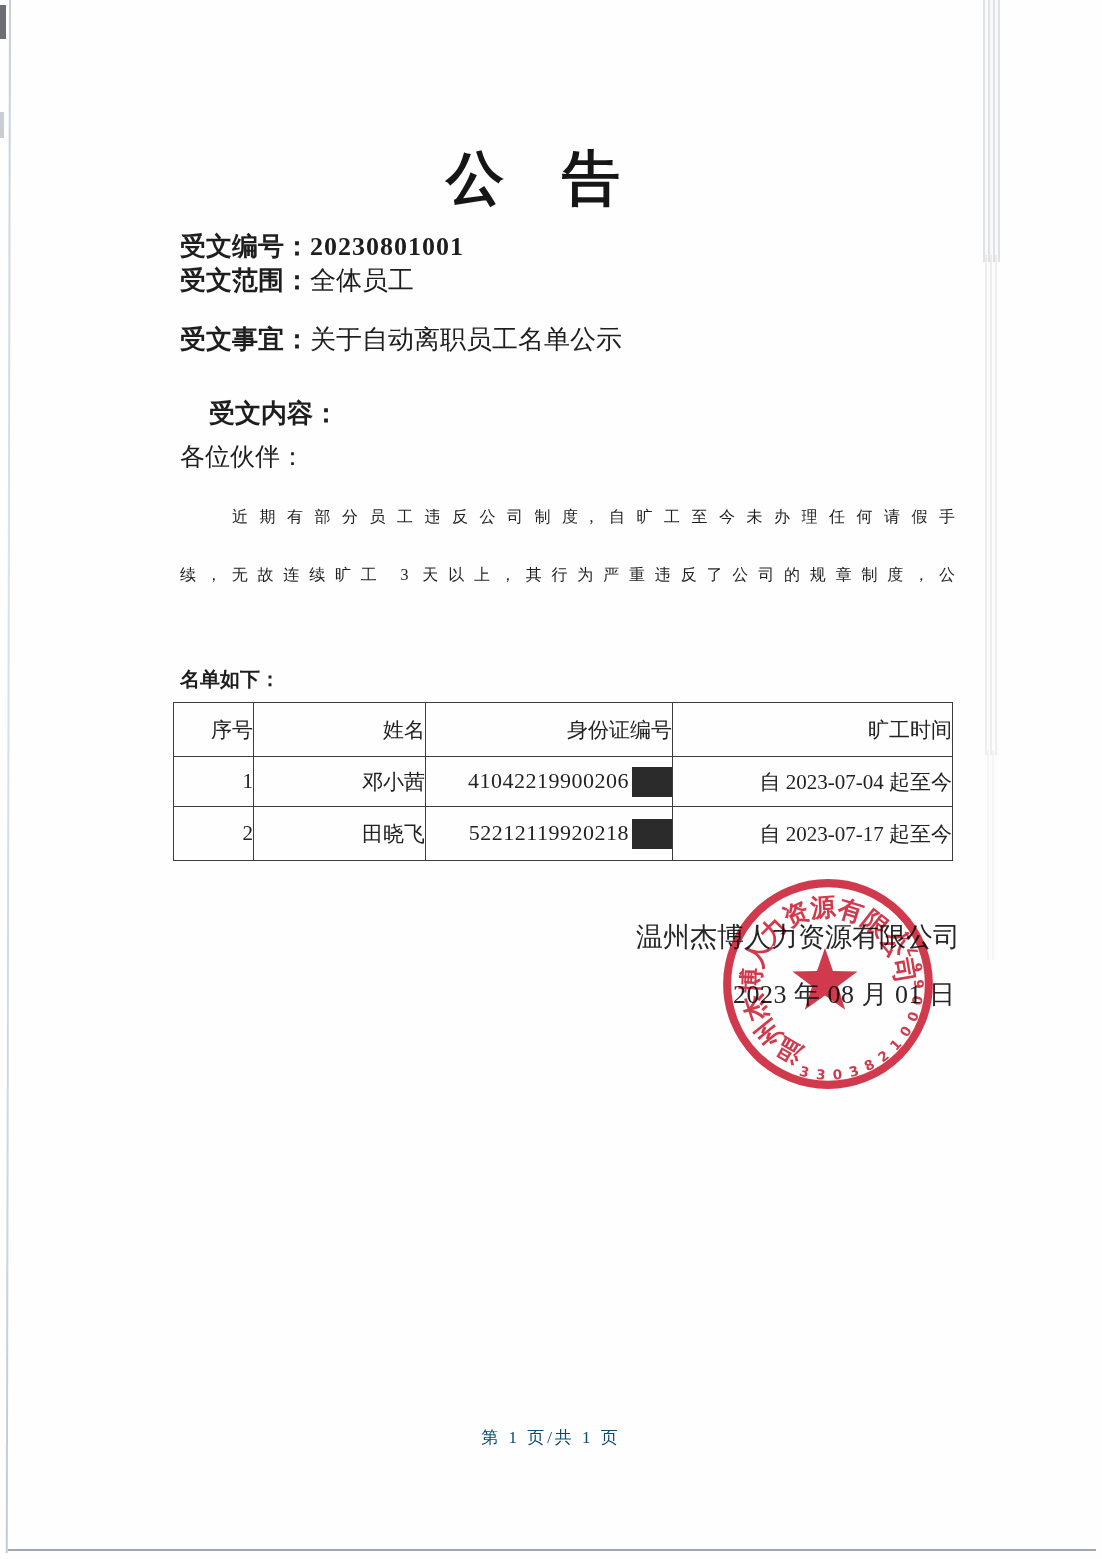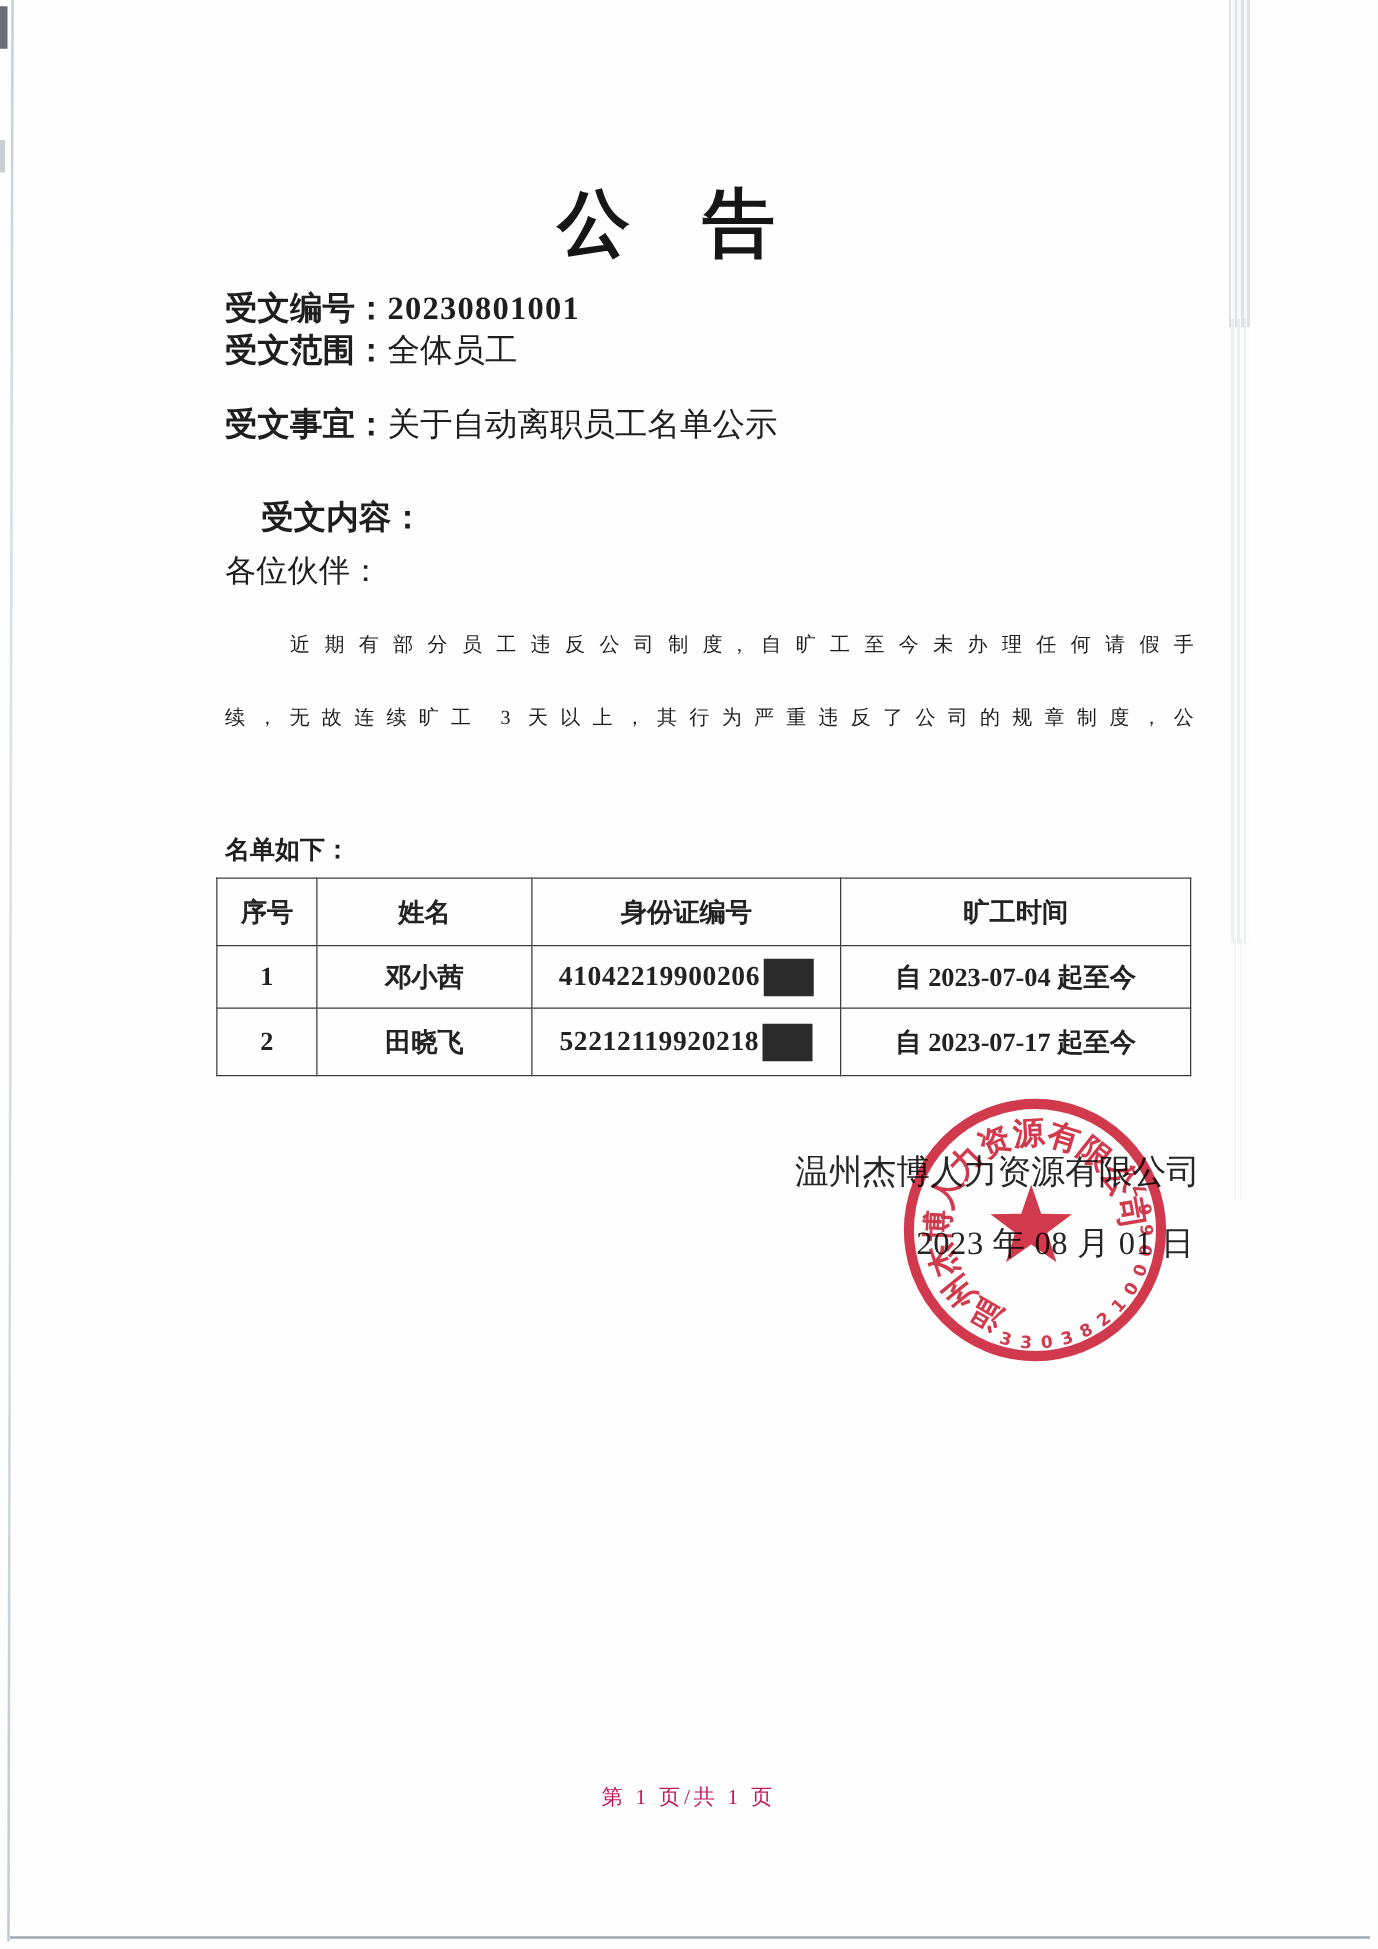--- a/index.html
+++ b/index.html
@@ -60,22 +60,22 @@
   .para-3{top:616px;}
   .list-intro{position:absolute;left:180px;top:666px;font-size:20px;font-weight:bold;}
   
   table.roster{
     position:absolute;left:173px;top:702px;
     width:779px;border-collapse:collapse;table-layout:fixed;
     font-size:21px;color:#222;
   }
   table.roster th,table.roster td{
     border:1.6px solid #3c3c3c;
-    text-align:center;vertical-align:middle;
-    font-weight:bold;padding:0;
+    text-align:right;vertical-align:middle;
+    font-weight:normal;padding:0;
   }
   table.roster tr.hdr{height:54px;}
   table.roster tr.r1{height:50px;}
   table.roster tr.r2{height:54px;}
   .col-no{width:80px;}
   .col-name{width:172px;}
   .col-id{width:247px;}
   .col-period{width:280px;}
   td.idcell{font-size:22px;letter-spacing:.5px;}
   .redact{
@@ -85,21 +85,21 @@
   
   .sign-company{position:absolute;left:636px;top:919px;font-size:27px;white-space:nowrap;color:#262626;}
   .sign-date{position:absolute;left:733px;top:977px;font-size:26px;white-space:nowrap;color:#262626;letter-spacing:.5px;}
   .seal-wrap{
     position:absolute;left:712px;top:868px;width:232px;height:232px;
     mix-blend-mode:multiply;opacity:.93;
   }
   
   .page-footer{
     position:absolute;left:0;top:1426px;width:1102px;
-    text-align:center;font-size:17px;letter-spacing:3px;color:#be185d;
+    text-align:center;font-size:17px;letter-spacing:3px;color:#0c4a6e;
   }
 </style>
 </head>
 <body>
 
 <div class="page">
 
   <div class="edge-left"></div>
   <div class="corner-mark-1"></div>
   <div class="corner-mark-2"></div>

